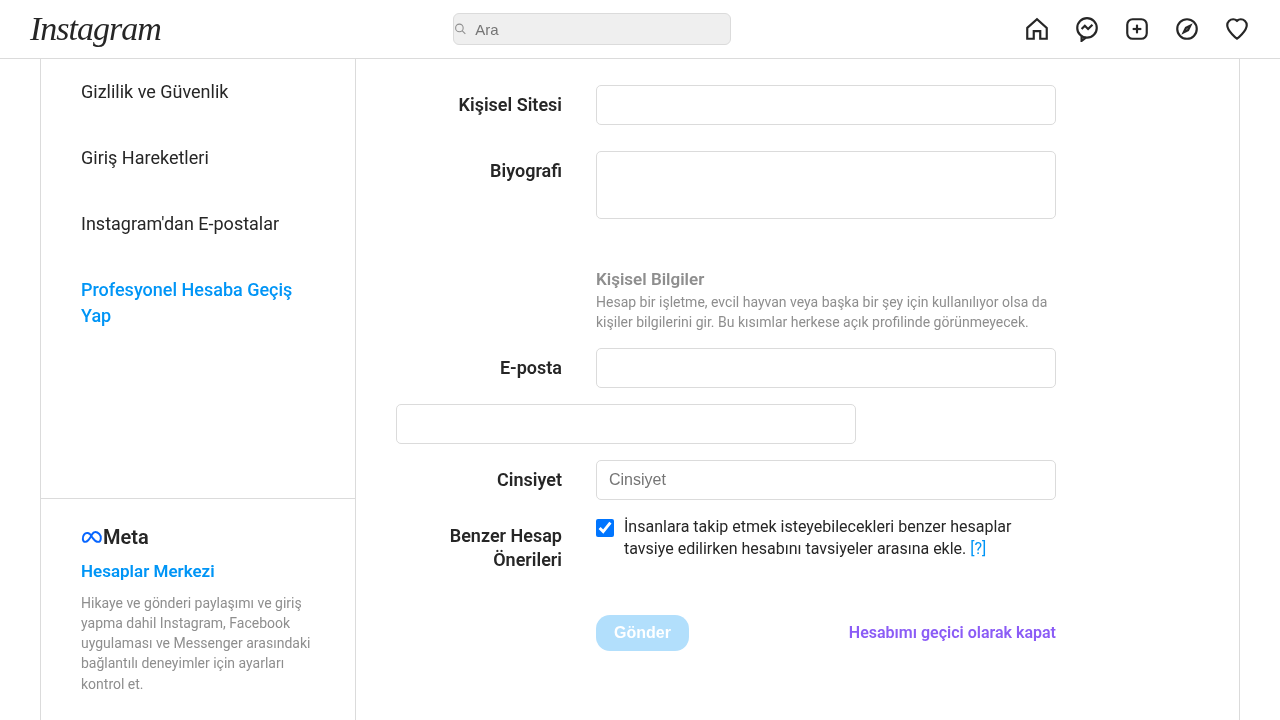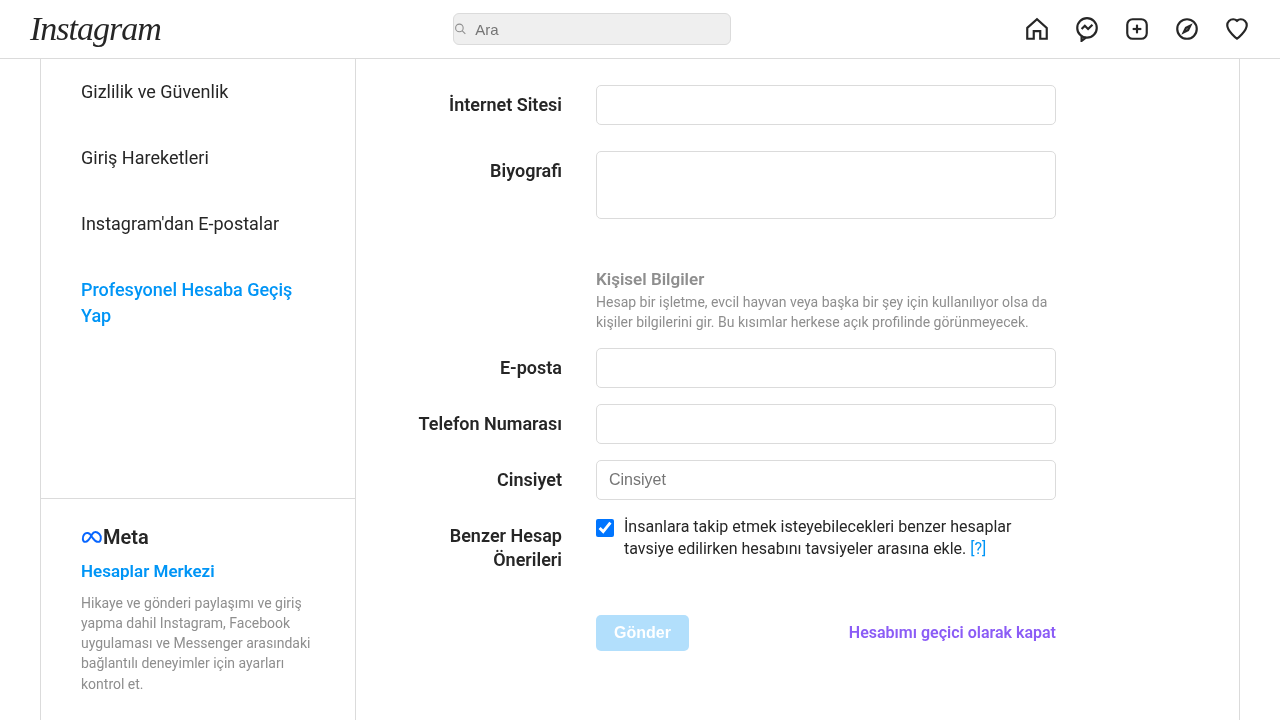--- a/index.html
+++ b/index.html
@@ -115,21 +115,21 @@
   .check-row .form-ctrl { display: flex; align-items: flex-start; gap: 10px; }
   .check-row input[type="checkbox"] { width: 18px; height: 18px; margin-top: 3px; }
   .check-label { font-size: 16px; line-height: 1.35; flex: 1; }
   .qmark { color: #0095f6; }
 
   .actions { margin-left: 200px; max-width: 460px; margin-top: 44px; display: flex; align-items: center; justify-content: space-between; }
   .submit-btn {
     background: #b2dffc;
     color: #fff;
     border: none;
-    border-radius: 5px;
+    border-radius: 14px;
     padding: 9px 18px;
     font-size: 16px;
     font-weight: 600;
     cursor: pointer;
   }
   .disable-link { color: #8b5cf6; font-weight: 600; font-size: 16px; cursor: pointer; padding-left: 44px; }
 </style>
 </head>
 <body>
 
@@ -185,41 +185,40 @@
         <span>Meta</span>
       </div>
       <div class="meta-title">Hesaplar Merkezi</div>
       <div class="meta-desc">Hikaye ve gönderi paylaşımı ve giriş yapma dahil Instagram, Facebook uygulaması ve Messenger arasındaki bağlantılı deneyimler için ayarları kontrol et.</div>
     </div>
   </div>
 
   <div class="form-area">
 
     <div class="form-row">
-      <div class="form-label">İnternet Sitesi</div>
+      <div class="form-label">Kişisel Sitesi</div>
       <div class="form-ctrl"><input class="text-input" type="text" style=""></div>
     </div>
 
     <div class="form-row mt-big">
       <div class="form-label">Biyografi</div>
       <div class="form-ctrl"><textarea class="text-area" style=""></textarea></div>
     </div>
 
     <div class="section-head">
       <div class="section-title">Kişisel Bilgiler</div>
       <div class="section-desc">Hesap bir işletme, evcil hayvan veya başka bir şey için kullanılıyor olsa da kişiler bilgilerini gir. Bu kısımlar herkese açık profilinde görünmeyecek.</div>
     </div>
 
     <div class="form-row">
       <div class="form-label">E-posta</div>
       <div class="form-ctrl"><input class="text-input" type="text" style=""></div>
     </div>
 
     <div class="form-row">
-      <div class="form-label">Telefon Numarası</div>
       <div class="form-ctrl"><input class="text-input" type="text" style=""></div>
     </div>
 
     <div class="form-row">
       <div class="form-label">Cinsiyet</div>
       <div class="form-ctrl"><input class="text-input select-input" type="text" placeholder="Cinsiyet" style=""></div>
     </div>
 
     <div class="form-row check-row">
       <div class="form-label">Benzer Hesap Önerileri</div>

